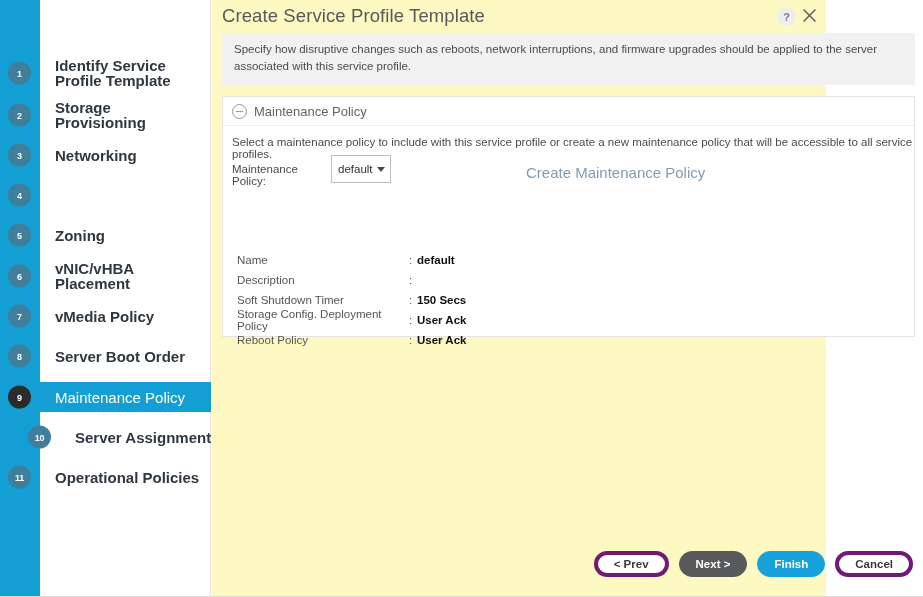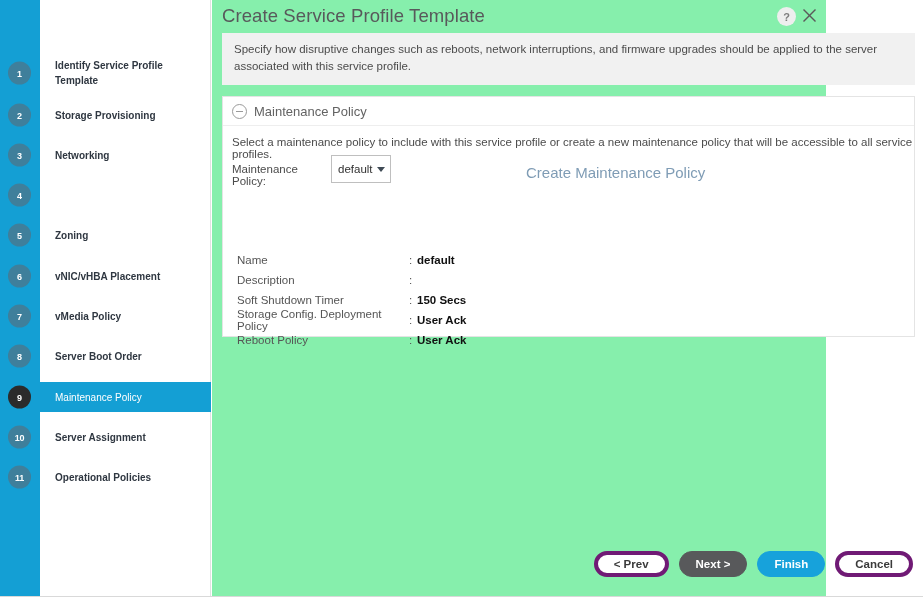--- a/index.html
+++ b/index.html
@@ -62,37 +62,37 @@
     align-items: center;
     justify-content: center;
     z-index: 3;
     letter-spacing: -0.2px;
   }
   .wiz-item.active .wiz-badge { background: #2b2b2b; }
   .wiz-label {
     position: absolute;
     left: 55px;
     width: 150px;
-    font-size: 10px;
+    font-size: 15px;
     font-weight: bold;
     color: #2f3741;
     line-height: 15px;
     z-index: 2;
   }
   .wiz-item.active .wiz-label {
     color: #ffffff;
     font-weight: normal;
   }
 
   
   #content {
     position: absolute;
     left: 212px; top: 0;
     width: 614px; height: 597px;
-    background: #86efac;
+    background: #fef9c3;
   }
   #dialog-title {
     position: absolute;
     left: 10px; top: 5px;
     font-size: 18.5px;
     color: #58595b;
     font-weight: normal;
     letter-spacing: 0.1px;
   }
   #help-btn {
@@ -335,21 +335,21 @@
       <div class="wiz-item" style="top: 341px;">
         <div class="wiz-hl"></div>
         <div class="wiz-badge">8</div>
         <div class="wiz-label">Server Boot Order</div>
       </div>
       <div class="wiz-item active" style="top: 382px;">
         <div class="wiz-hl"></div>
         <div class="wiz-badge">9</div>
         <div class="wiz-label">Maintenance Policy</div>
       </div>
-      <div class="wiz-item" style="top: 422px;">
+      <div class="wiz-item" style="top: 422px; margin-left: 20px;">
         <div class="wiz-hl"></div>
         <div class="wiz-badge">10</div>
         <div class="wiz-label">Server Assignment</div>
       </div>
       <div class="wiz-item" style="top: 462px;">
         <div class="wiz-hl"></div>
         <div class="wiz-badge">11</div>
         <div class="wiz-label">Operational Policies</div>
       </div>
     </div>

